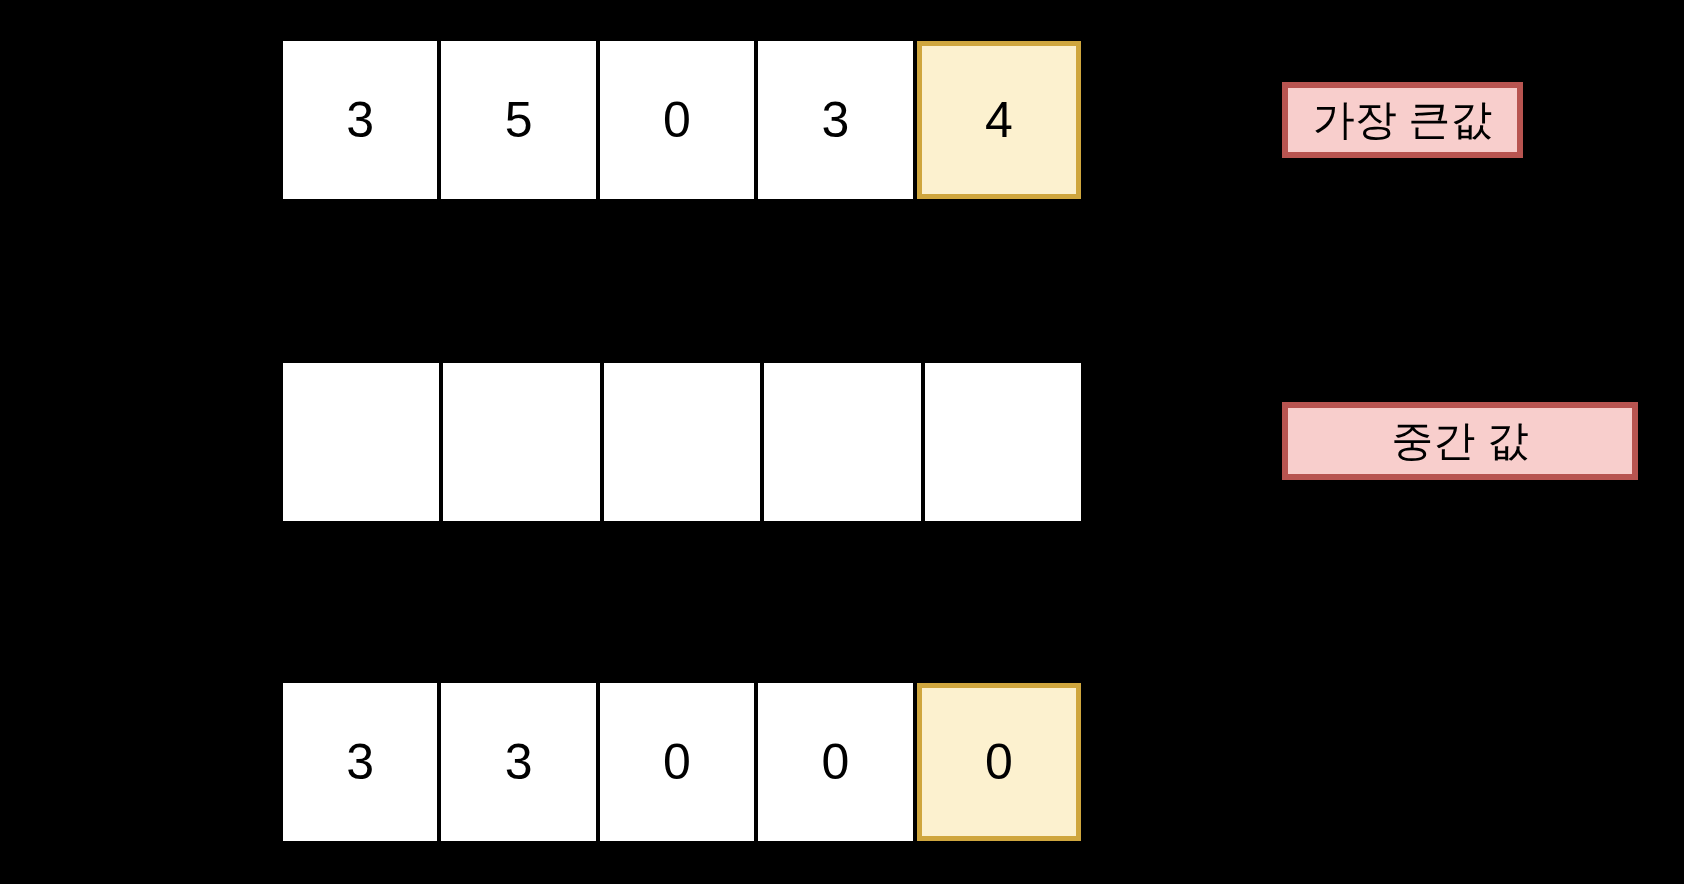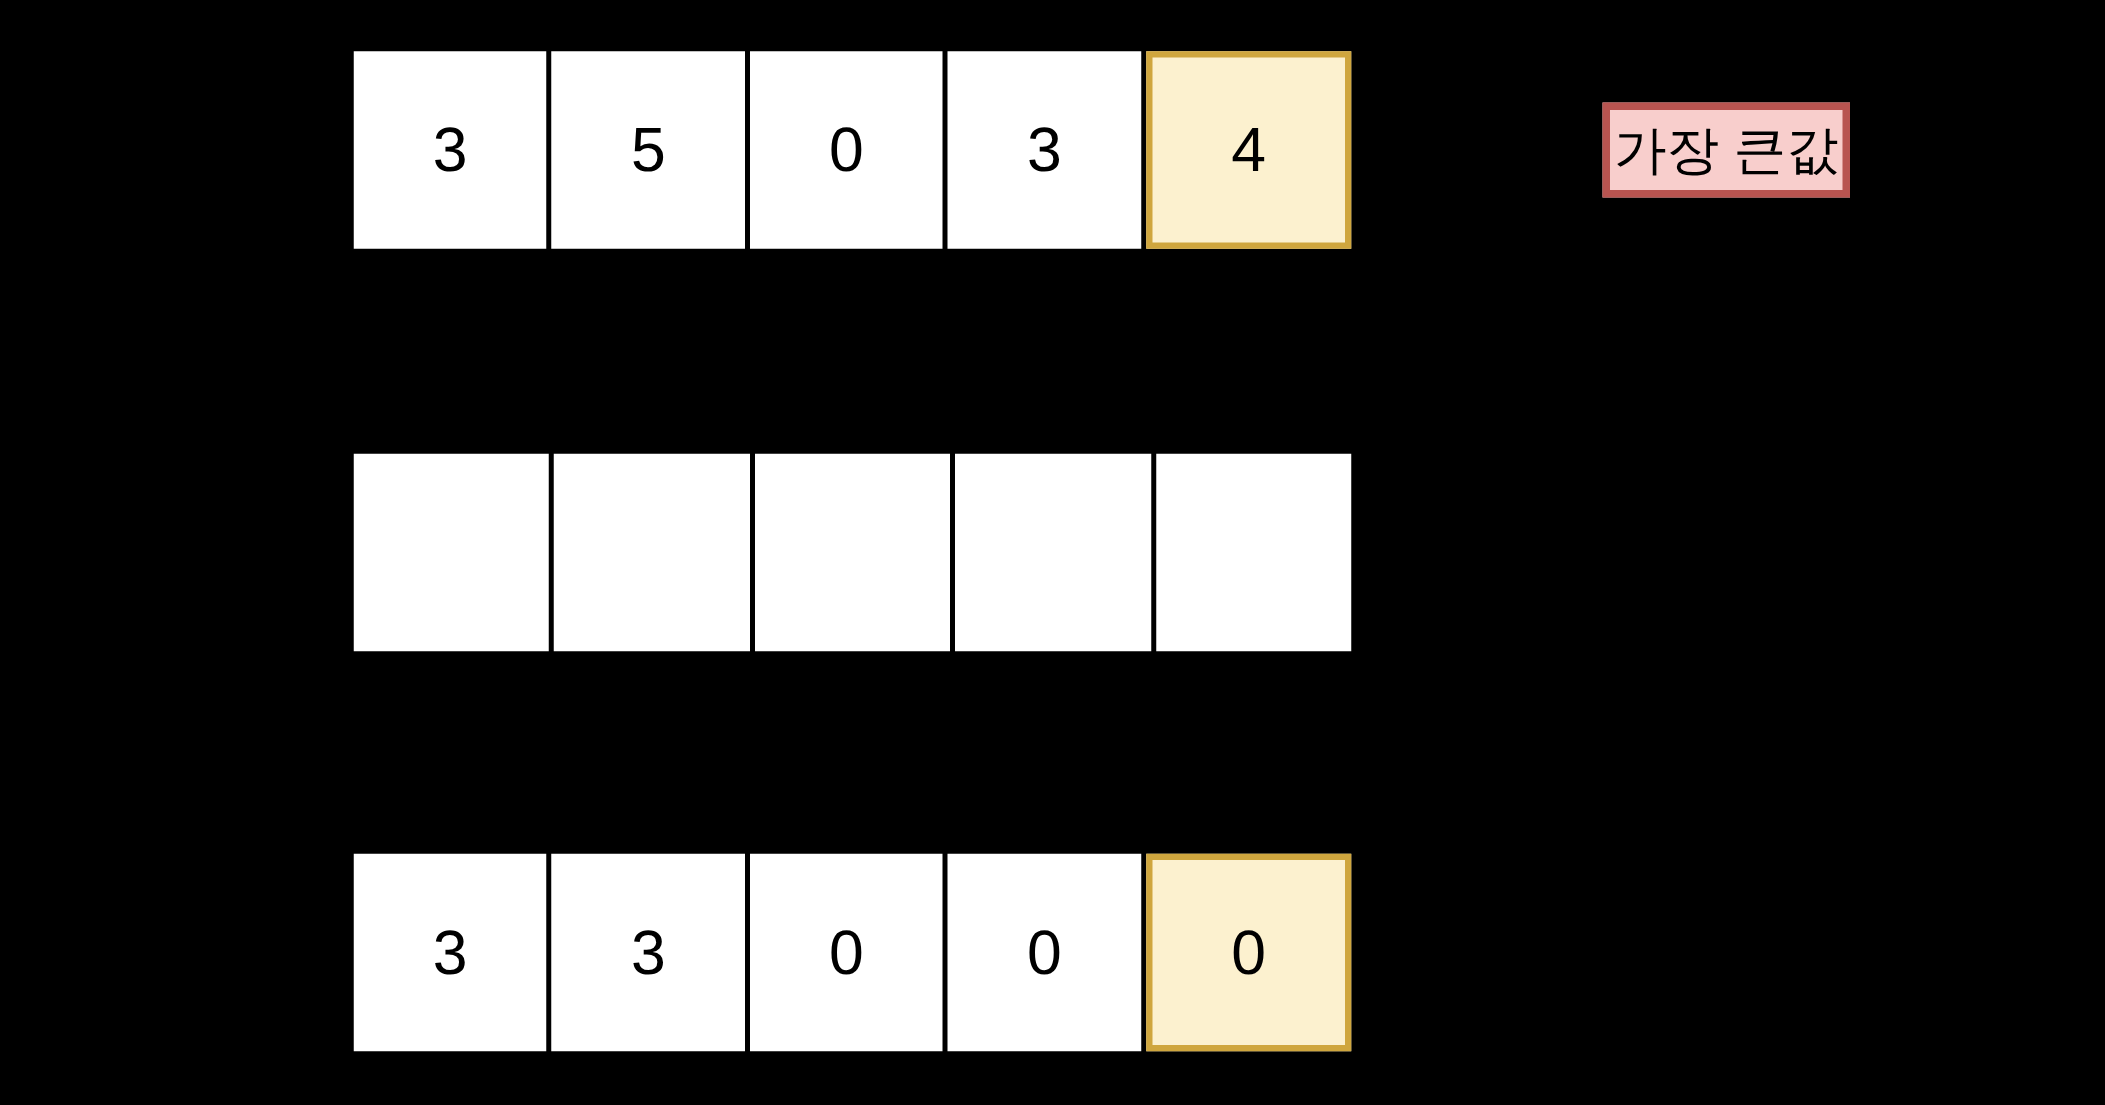--- a/index.html
+++ b/index.html
@@ -49,21 +49,21 @@
     background: #F8CECC;
     border: 6px solid #B85450;
     color: #000000;
     display: flex;
     align-items: center;
     justify-content: center;
     font-size: 42px;
     line-height: 1;
     white-space: nowrap;
   }
-  .label-max { left: 1282px; top: 82px;  width: 198px; height: 76px; }
+  .label-max { left: 1282px; top: 82px;  width: 241px; height: 76px; }
   .label-mid { left: 1282px; top: 402px; width: 356px; height: 78px; }
   .label-min { left: 1280px; top: 720px; width: 363px; height: 78px; }
 </style>
 </head>
 <body>
 
 <div class="canvas">
 
   <div class="array-row row-max">
     <div class="cell">3</div>
@@ -74,20 +74,21 @@
   </div>
   <div class="value-label label-max">가장 큰값</div>
 
   <div class="array-row row-mid">
     <div class="cell"></div>
     <div class="cell"></div>
     <div class="cell"></div>
     <div class="cell"></div>
     <div class="cell"></div>
   </div>
+  <div class="value-label label-mid">중간 값</div>
 
   <div class="array-row row-min">
     <div class="cell">3</div>
     <div class="cell">3</div>
     <div class="cell">0</div>
     <div class="cell">0</div>
     <div class="cell highlight">0</div>
   </div>
 
 </div>

